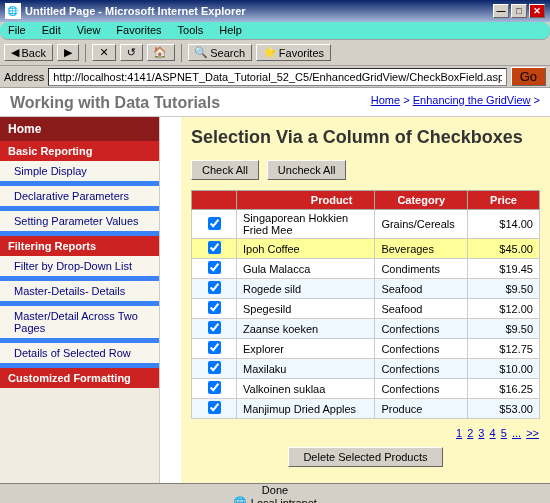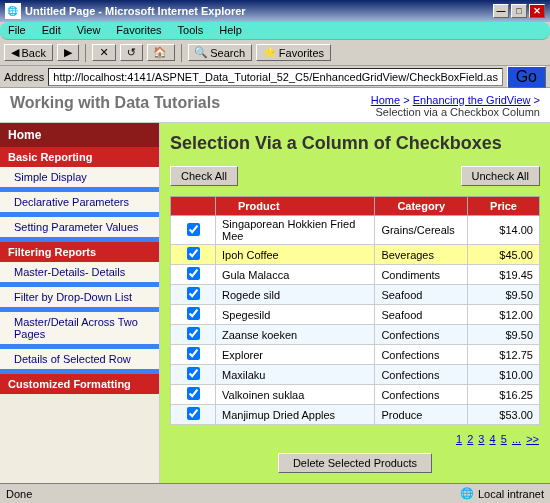--- a/index.html
+++ b/index.html
@@ -47,22 +47,22 @@
     .addressbar {
       background: #d4d0c8; border-bottom: 1px solid #a0a0a0; padding: 2px 4px;
       display: flex; align-items: center; gap: 4px; height: 22px;
     }
     .addressbar-label { font-size: 11px; }
     .addressbar-input {
       flex: 1; height: 18px; border: 1px inset #808080; font-size: 11px; padding: 1px 4px;
       background: white;
     }
     .go-btn {
-      background: #1d4ed8; border: 1px solid #fff; border-bottom-color: #666; border-right-color: #666;
-      padding: 1px 8px; font-size: 16px; cursor: pointer;
+      background: #c2410c; border: 1px solid #fff; border-bottom-color: #666; border-right-color: #666;
+      padding: 1px 8px; font-size: 13px; cursor: pointer;
     }
 
     
     .page-area {
       background: white; display: flex; flex-direction: column; height: calc(503px - 22px - 18px - 26px - 22px - 20px);
       overflow: hidden;
     }
 
     
     .page-header {
@@ -84,34 +84,34 @@
     }
     .sidebar-section {
       background: #cc2222; color: white; padding: 4px 8px; font-weight: bold; font-size: 11px;
     }
     .sidebar-item {
       padding: 4px 8px 4px 14px; font-size: 11px; color: #000080; cursor: pointer; border-bottom: 5px solid #3b82f6;
       background: #f8f5ed;
     }
 
     
-    .main-content { flex: 1; padding: 10px; overflow-y: auto; background: #bef264; }
+    .main-content { flex: 1; padding: 10px; overflow-y: auto; background: #fef9c3; margin-left: 21px; }
     .main-heading { font-size: 18px; font-weight: bold; color: #333; margin-bottom: 12px; }
 
     
-    .btn-row { display: flex; gap: 20px; margin-bottom: 10px; justify-content: space-between; }
+    .btn-row { display: flex; gap: 8px; margin-bottom: 10px; }
     .action-btn {
       background: #d4d0c8; border: 1px solid #fff; border-bottom-color: #666; border-right-color: #666;
       padding: 3px 10px; font-size: 11px; cursor: pointer;
     }
 
     
     .data-table { width: 100%; border-collapse: collapse; margin-bottom: 8px; font-size: 11px; }
     .data-table th {
-      background: #cc2222; color: white; padding: 3px 22px; text-align: left; border: 1px solid #aaa;
+      background: #cc2222; color: white; padding: 3px 22px; text-align: right; border: 1px solid #aaa;
     }
     .data-table td { padding: 2px 6px; border: 1px solid #ccc; }
     .data-table tr:nth-child(even) td { background: #f0f8ff; }
     .data-table tr:nth-child(odd) td { background: white; }
     .data-table .highlighted td { background: #ffff99 !important; }
     .checkbox-cell { text-align: center; width: 20px; }
     .price-cell { text-align: right; }
 
     
     .pagination { text-align: right; font-size: 11px; margin-bottom: 8px; color: #0000cc; }
@@ -120,21 +120,21 @@
     
     .delete-btn-row { text-align: center; margin-top: 6px; }
     .delete-btn {
       background: #d4d0c8; border: 1px solid #fff; border-bottom-color: #666; border-right-color: #666;
       padding: 3px 14px; font-size: 11px; cursor: pointer;
     }
 
     
     .statusbar {
       background: #d4d0c8; border-top: 1px solid #808080; display: flex; align-items: center;
-      height: 20px; padding: 0 6px; justify-content: space-between;
+      height: 20px; padding: 0 6px; justify-content: space-between; flex-direction: column;
     }
     .statusbar-text { font-size: 11px; }
     .statusbar-right { display: flex; align-items: center; gap: 4px; font-size: 11px; }
   </style>
 </head>
 <body>
 
 <div>
 
   <div class="window-titlebar">
@@ -185,37 +185,36 @@
     <button class="go-btn">Go</button>
   </div>
 
   <div class="page-area">
 
     <div class="page-header">
       <div class="page-title-main">Working with Data Tutorials</div>
       <div class="breadcrumb">
         <a>Home</a> &gt;
         <a>Enhancing the GridView</a> &gt;<br>
-        <span class="breadcrumb-current">Selection via a Checkbox Column</span>
       </div>
     </div>
 
     <div class="content-layout">
 
       <div class="sidebar">
         <div class="sidebar-home">Home</div>
 
         <div class="sidebar-section">Basic Reporting</div>
         <div class="sidebar-item">Simple Display</div>
         <div class="sidebar-item">Declarative Parameters</div>
         <div class="sidebar-item">Setting Parameter Values</div>
 
         <div class="sidebar-section">Filtering Reports</div>
+        <div class="sidebar-item">Filter by Drop-Down List</div>
         <div class="sidebar-item">Master-Details- Details</div>
-        <div class="sidebar-item">Filter by Drop-Down List</div>
         <div class="sidebar-item">Master/Detail Across Two Pages</div>
         <div class="sidebar-item">Details of Selected Row</div>
 
         <div class="sidebar-section">Customized Formatting</div>
       </div>
 
       <div class="main-content">
         <div class="main-heading">Selection Via a Column of Checkboxes</div>
 
         <div class="btn-row">

